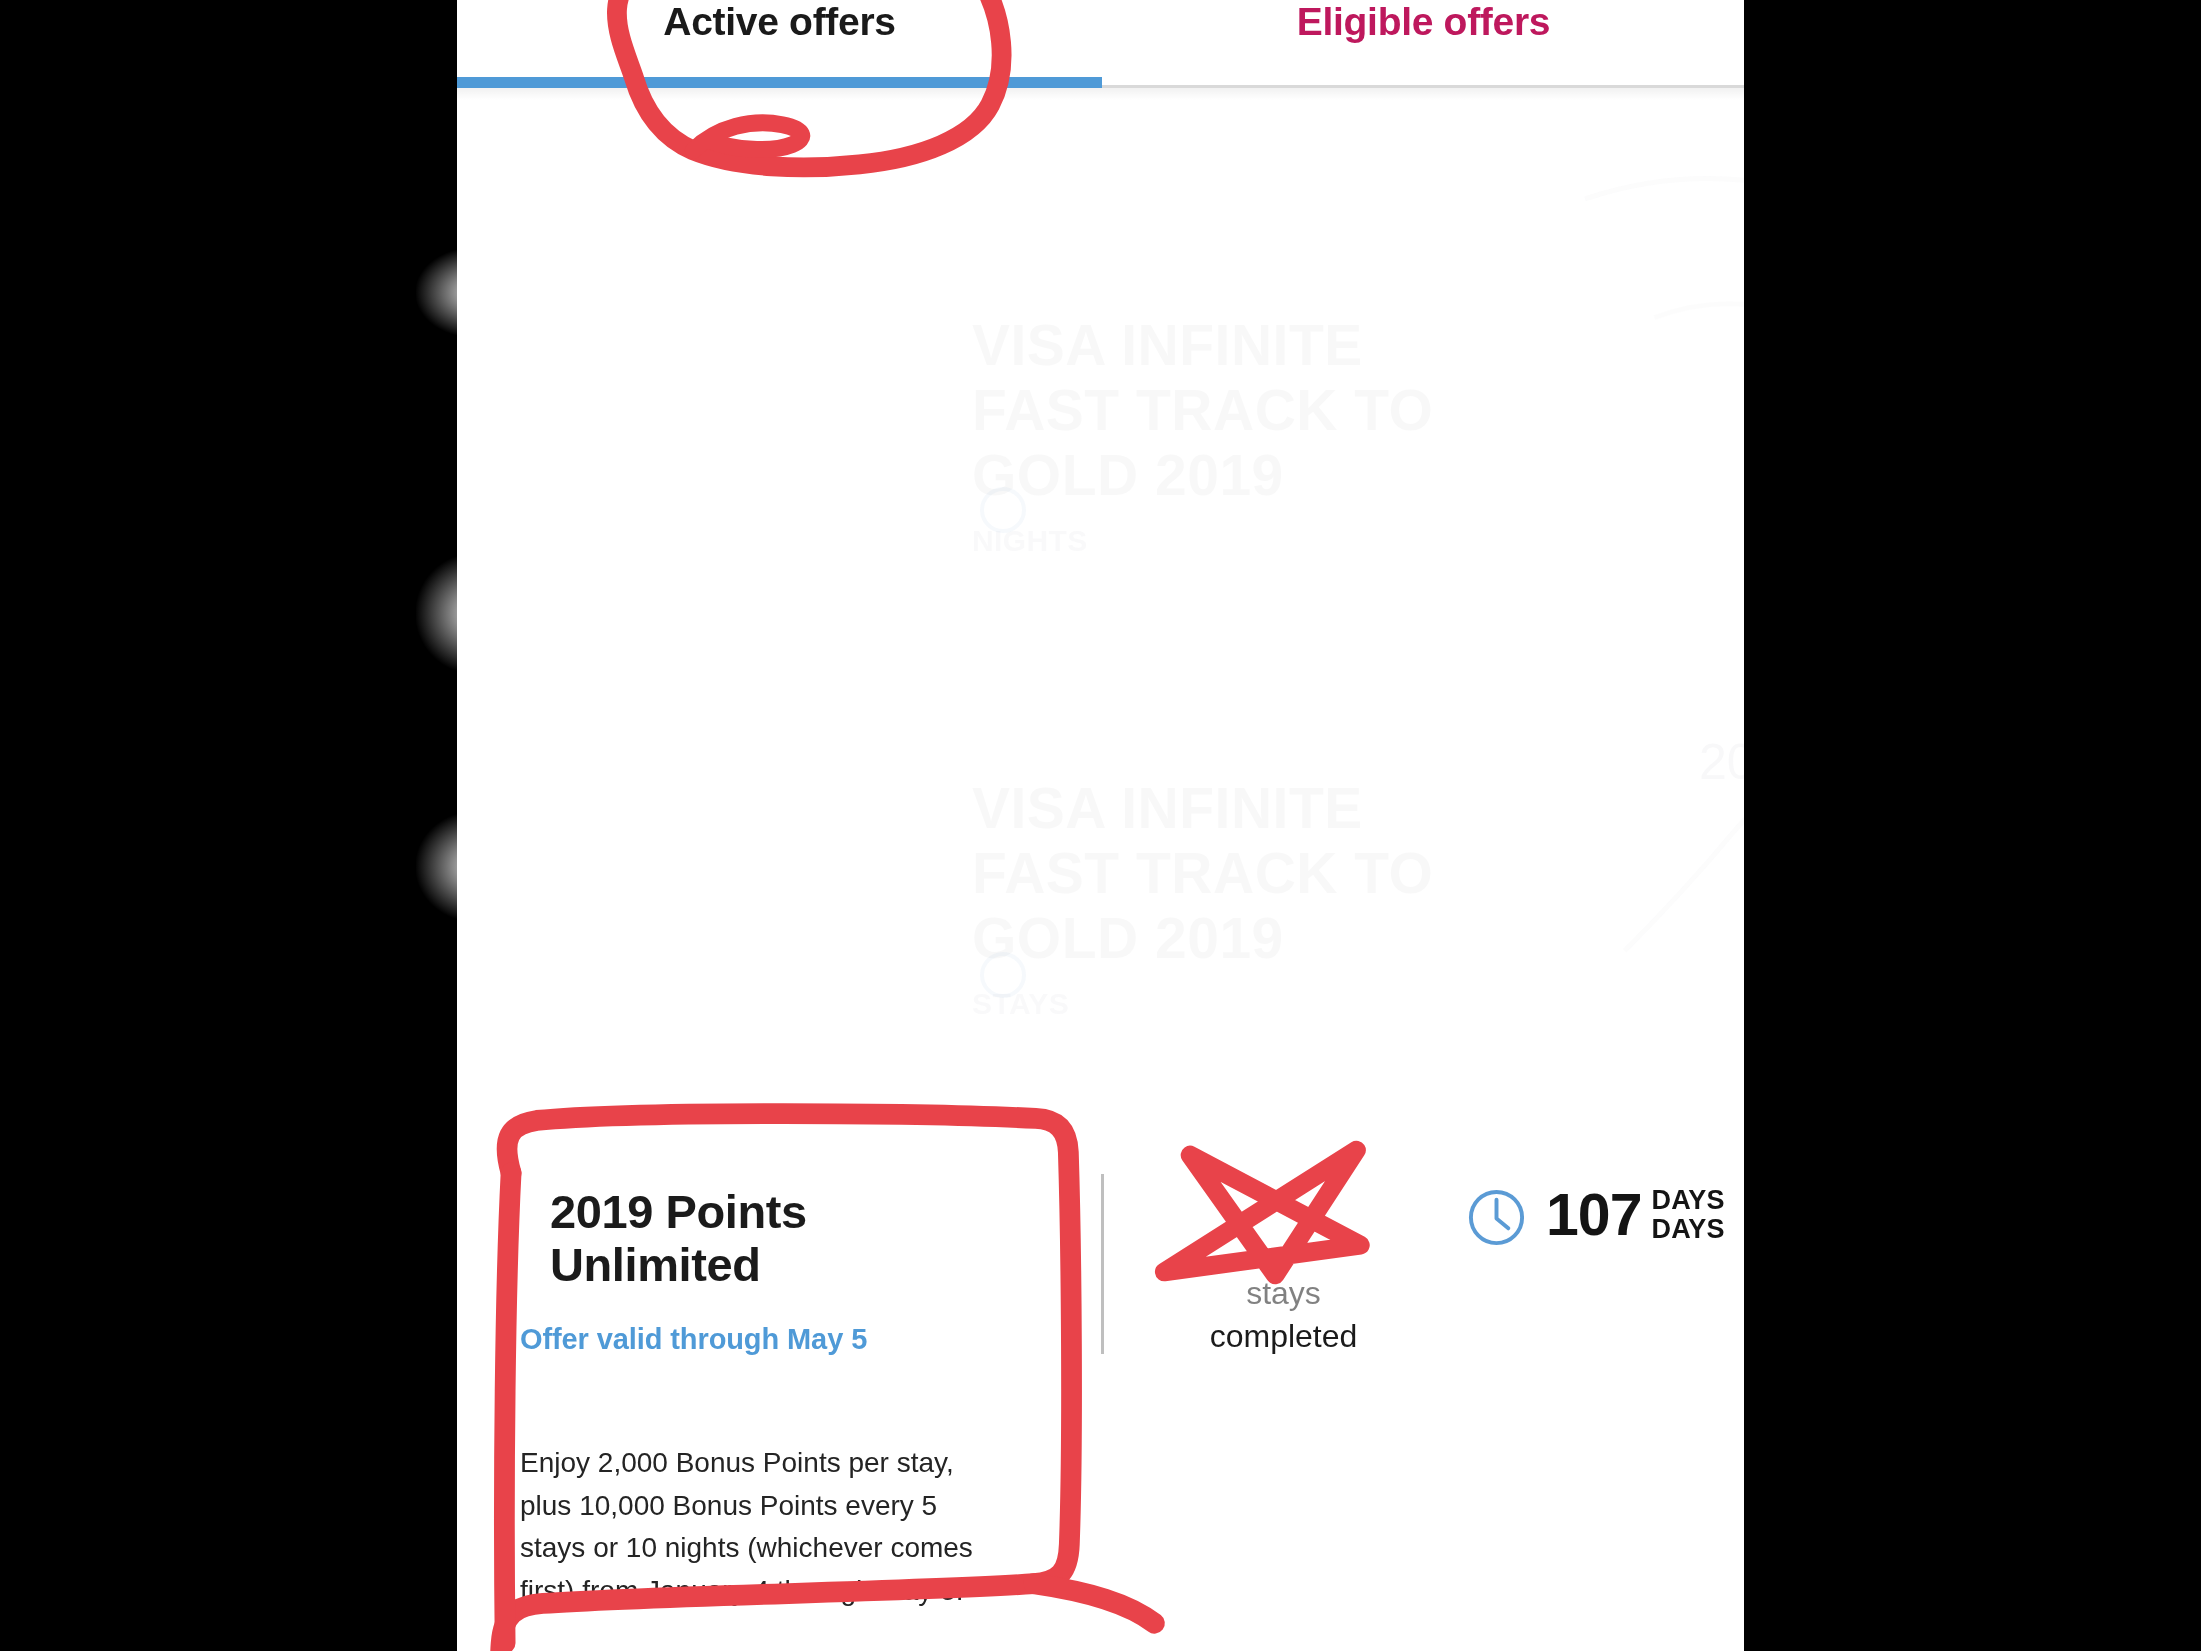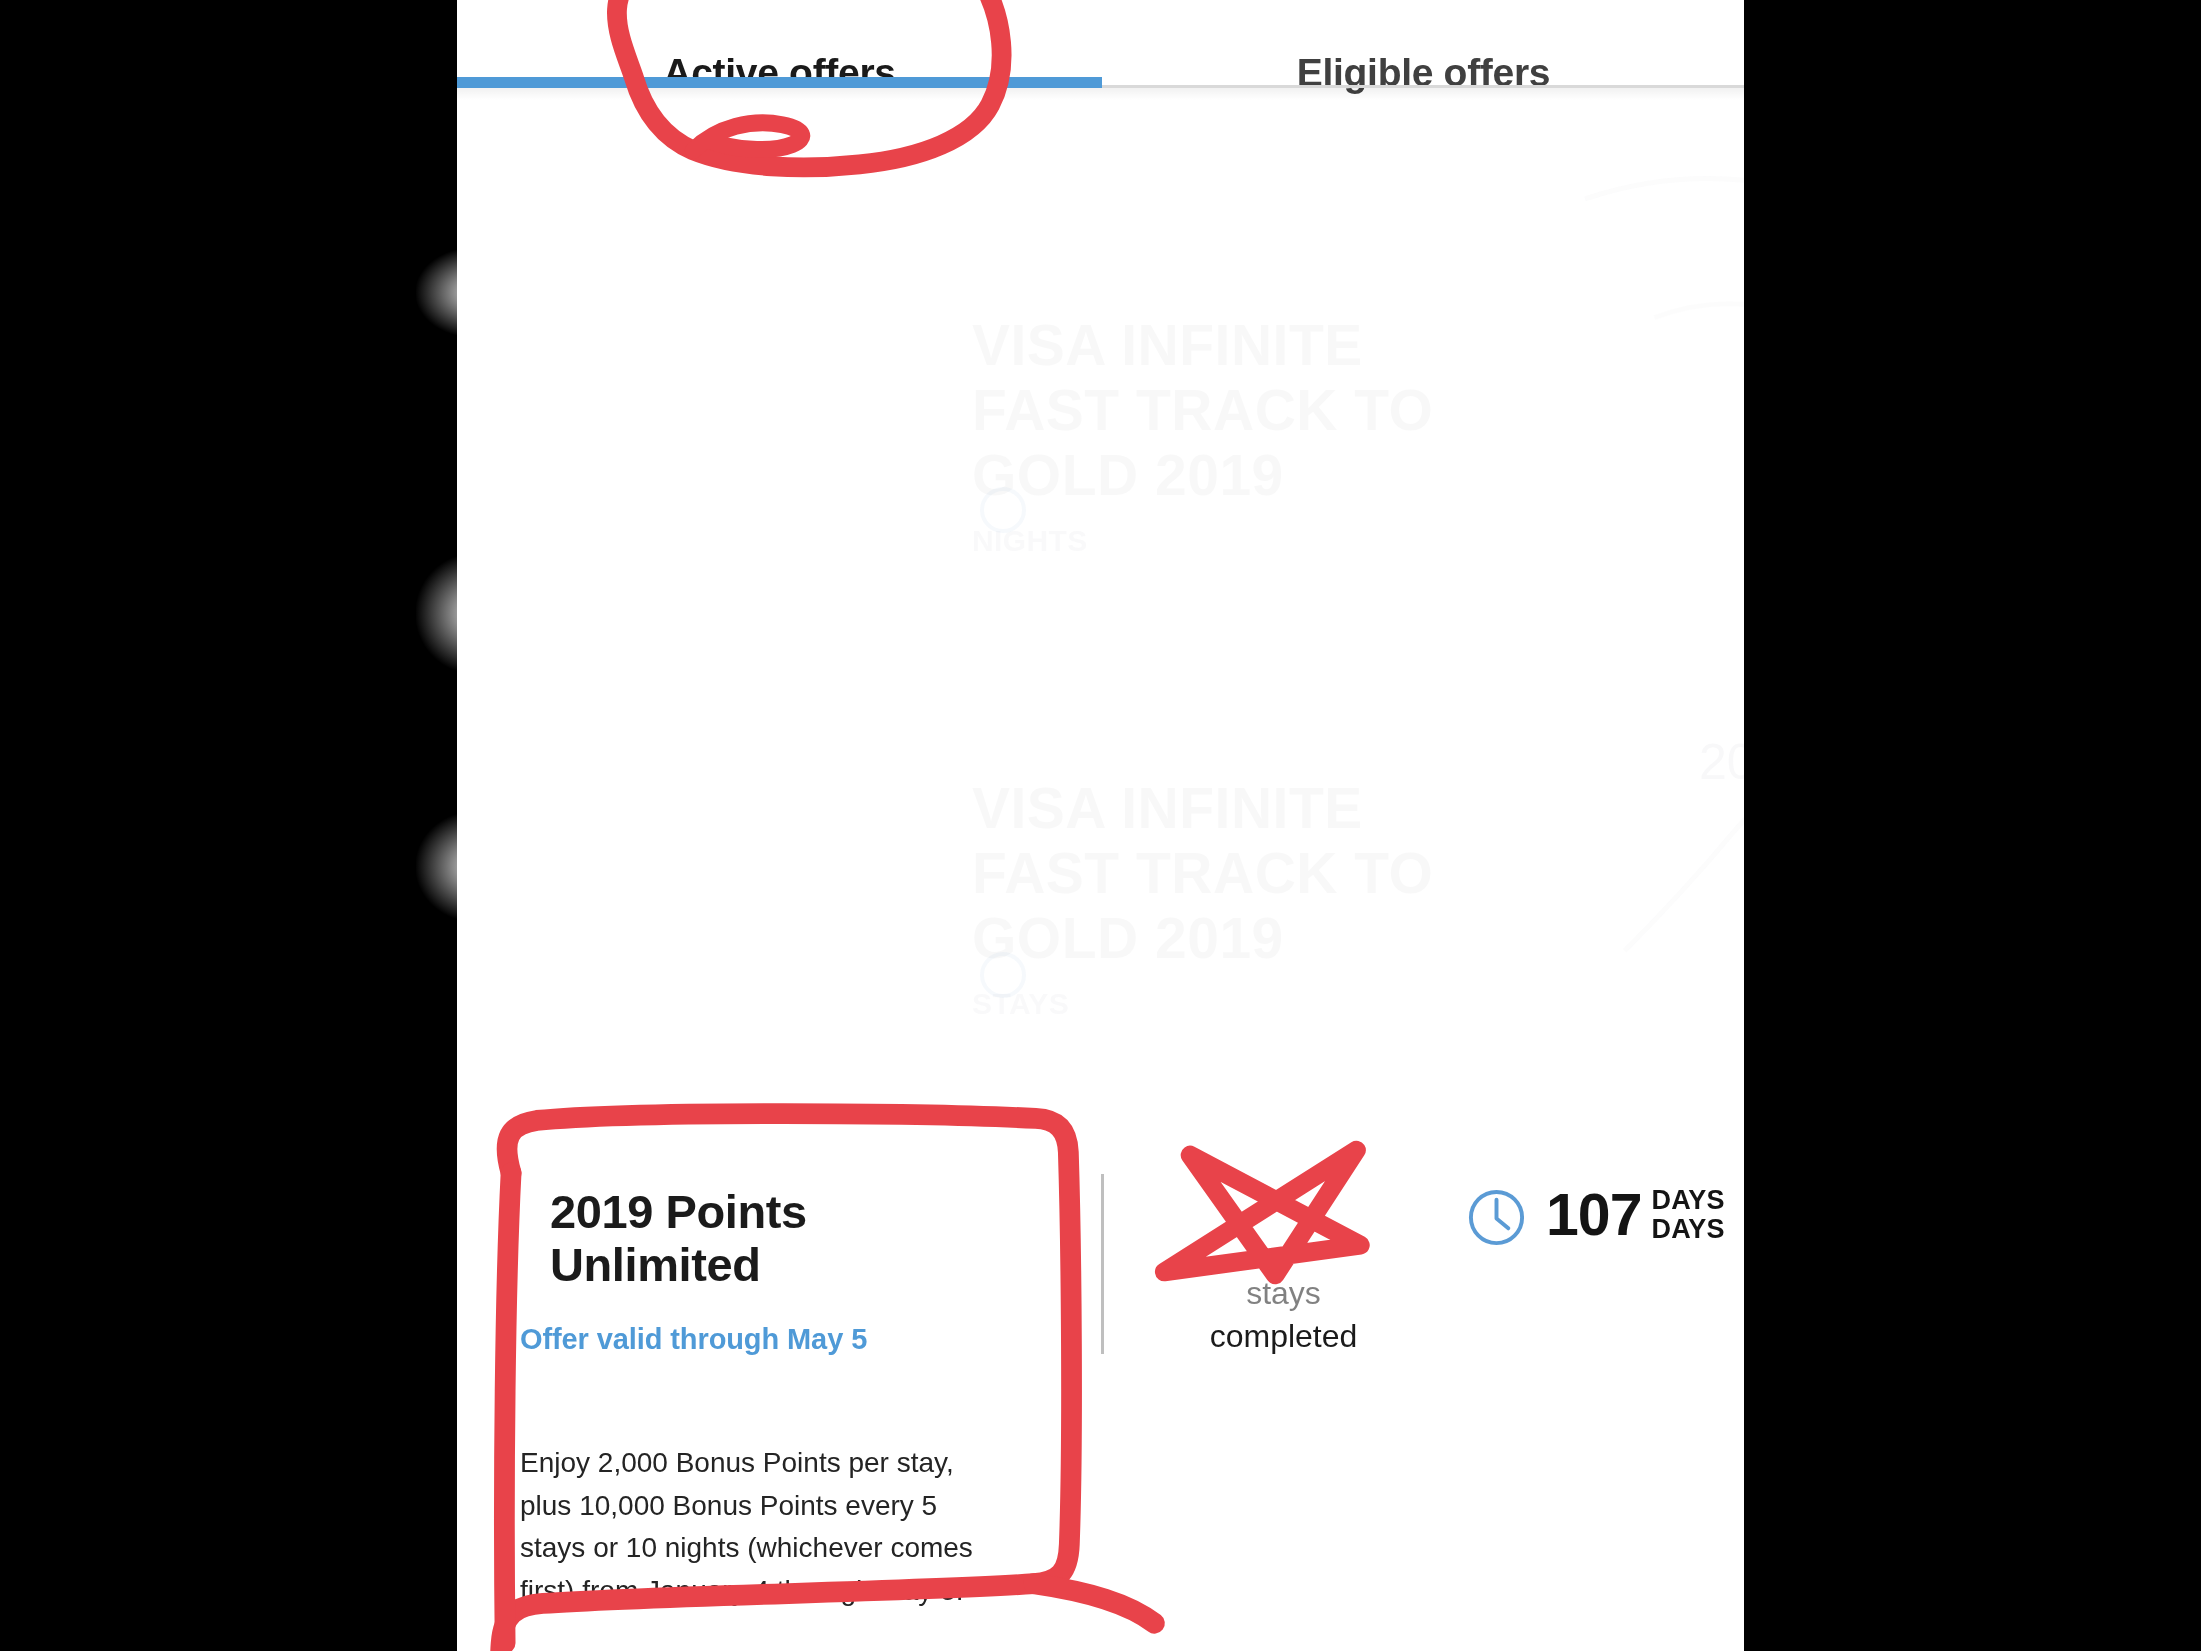--- a/index.html
+++ b/index.html
@@ -39,35 +39,33 @@
     height: 95px;
     background: #fff;
   }
   .tab {
     position: absolute;
     top: 0;
     height: 95px;
     display: flex;
     align-items: flex-start;
     justify-content: center;
-    padding-top: 10px;
     box-sizing: border-box;
     cursor: pointer;
     user-select: none;
-    margin-top: 41px;
   }
   .tab-label {
     font-size: 39px;
     font-weight: bold;
     letter-spacing: -0.3px;
   }
   #tab-active { left: 0; width: 645px; }
   #tab-active .tab-label { color: #1a1a1a; }
   #tab-eligible { left: 645px; width: 643px; }
-  #tab-eligible .tab-label { color: #404040; }
+  #tab-eligible .tab-label { color: #be185d; }
 
   #tab-underline {
     position: absolute;
     left: 0;
     top: 77px;
     width: 645px;
     height: 11px;
     background: #4f9ad7;
   }
   #tabbar-hairline {

